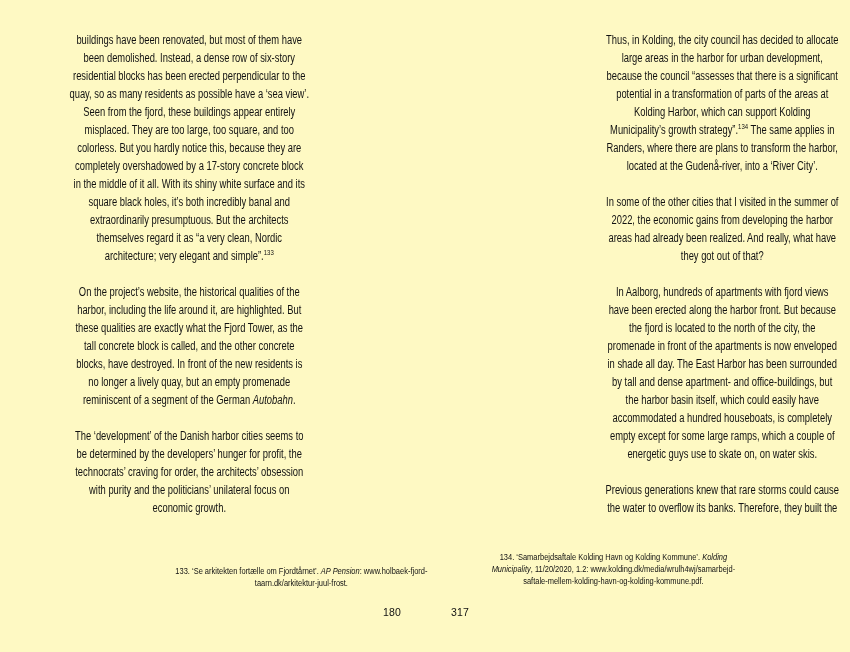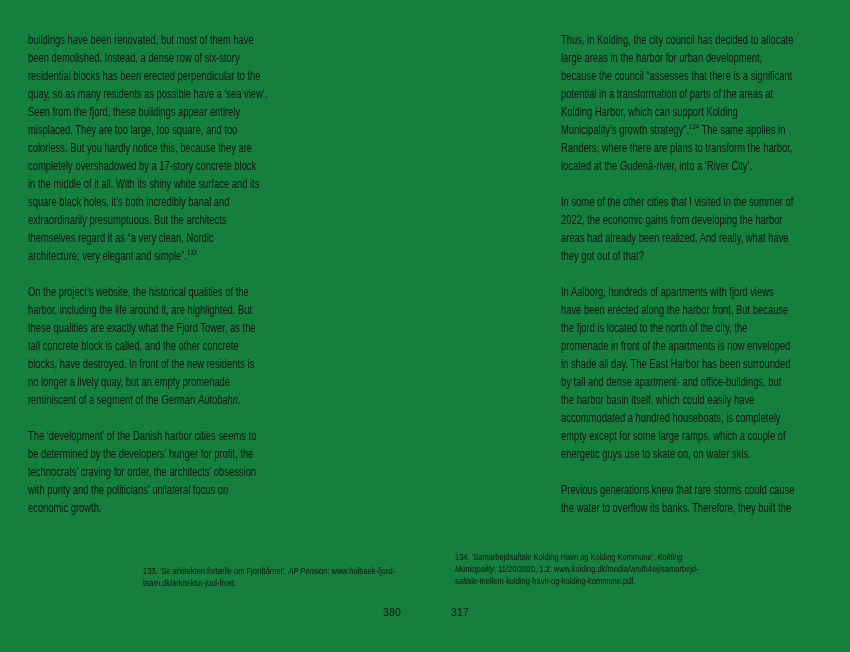--- a/index.html
+++ b/index.html
@@ -11,21 +11,22 @@
     width: 850px;
     height: 652px;
     font-family: "Liberation Sans", sans-serif;
     color: #111111;
     position: relative;
     overflow: hidden;
   }
   main.spread {
     position: absolute;
     inset: 0;
-    background: #15803d;
+    background: #fef9c3;
+    text-align: center;
   }
   .col {
     position: absolute;
     top: 31px;
     width: 430px;
     font-size: 12.5px;
     line-height: 18px;
     transform: scaleX(0.75);
     transform-origin: 0 0;
     font-weight: 400;
@@ -68,21 +69,21 @@
 <main class="spread">
 
   <section class="col col-left">
     <p>buildings have been renovated, but most of them have<br>been demolished. Instead, a dense row of six-story<br>residential blocks has been erected perpendicular to the<br>quay, so as many residents as possible have a ‘sea view’.<br>Seen from the fjord, these buildings appear entirely<br>misplaced. They are too large, too square, and too<br>colorless. But you hardly notice this, because they are<br>completely overshadowed by a 17-story concrete block<br>in the middle of it all. With its shiny white surface and its<br>square black holes, it’s both incredibly banal and<br>extraordinarily presumptuous. But the architects<br>themselves regard it as “a very clean, Nordic<br>architecture; very elegant and simple”.<sup>133</sup></p>
     <p>On the project’s website, the historical qualities of the<br>harbor, including the life around it, are highlighted. But<br>these qualities are exactly what the Fjord Tower, as the<br>tall concrete block is called, and the other concrete<br>blocks, have destroyed. In front of the new residents is<br>no longer a lively quay, but an empty promenade<br>reminiscent of a segment of the German <i>Autobahn</i>.</p>
     <p>The ‘development’ of the Danish harbor cities seems to<br>be determined by the developers’ hunger for profit, the<br>technocrats’ craving for order, the architects’ obsession<br>with purity and the politicians’ unilateral focus on<br>economic growth.</p>
   </section>
 
   <div class="footnote footnote-left">133. ‘Se arkitekten fortælle om Fjordtårnet’. <i>AP Pension</i>: www.holbaek-fjord-<br>taarn.dk/arkitektur-juul-frost.</div>
 
-  <span class="pagenum pagenum-left">380</span>
+  <span class="pagenum pagenum-left">180</span>
 
   <section class="col col-right">
     <p>Thus, in Kolding, the city council has decided to allocate<br>large areas in the harbor for urban development,<br>because the council “assesses that there is a significant<br>potential in a transformation of parts of the areas at<br>Kolding Harbor, which can support Kolding<br>Municipality’s growth strategy”.<sup>134</sup> The same applies in<br>Randers, where there are plans to transform the harbor,<br>located at the Gudenå-river, into a ‘River City’.</p>
     <p>In some of the other cities that I visited in the summer of<br>2022, the economic gains from developing the harbor<br>areas had already been realized. And really, what have<br>they got out of that?</p>
     <p>In Aalborg, hundreds of apartments with fjord views<br>have been erected along the harbor front. But because<br>the fjord is located to the north of the city, the<br>promenade in front of the apartments is now enveloped<br>in shade all day. The East Harbor has been surrounded<br>by tall and dense apartment- and office-buildings, but<br>the harbor basin itself, which could easily have<br>accommodated a hundred houseboats, is completely<br>empty except for some large ramps, which a couple of<br>energetic guys use to skate on, on water skis.</p>
     <p>Previous generations knew that rare storms could cause<br>the water to overflow its banks. Therefore, they built the</p>
   </section>
 
   <div class="footnote footnote-right">134. ‘Samarbejdsaftale Kolding Havn og Kolding Kommune’. <i>Kolding</i><br><i>Municipality</i>, 11/20/2020, 1.2: www.kolding.dk/media/wrulh4wj/samarbejd-<br>saftale-mellem-kolding-havn-og-kolding-kommune.pdf.</div>
 

